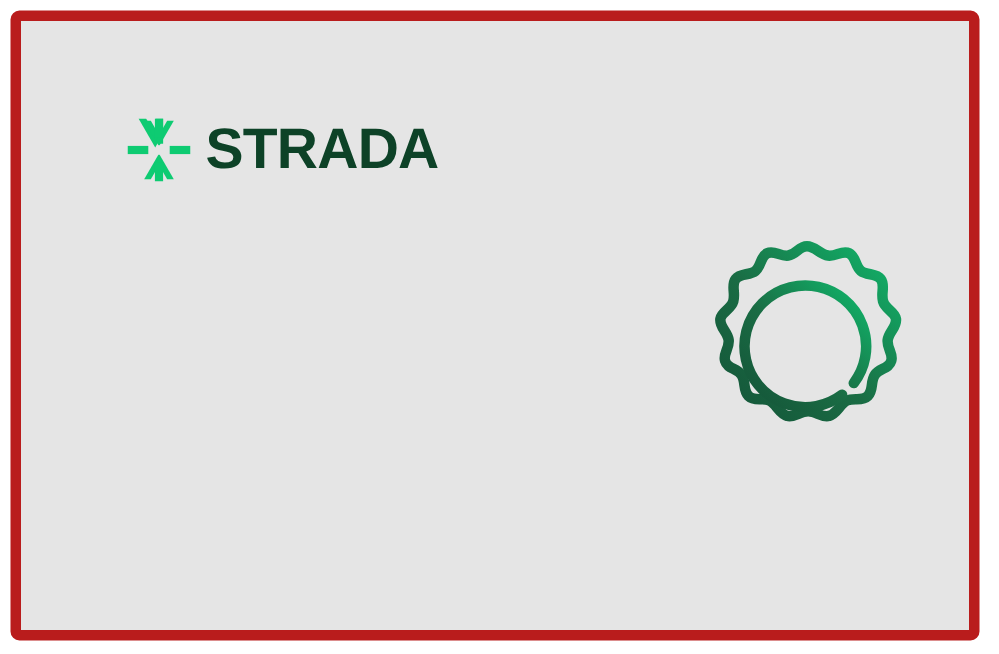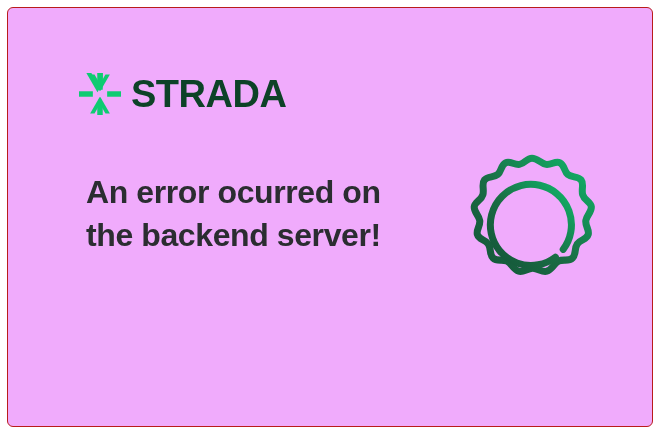--- a/index.html
+++ b/index.html
@@ -24,22 +24,22 @@
   }
 
   
   .card {
     position: absolute;
     left: 7px;
     top: 7px;
     width: 646px;
     height: 420px;
     box-sizing: border-box;
-    background: #f0abfc;
-    border: 1px solid #b91c1c;
+    background: #e5e5e5;
+    border: 7px solid #b91c1c;
     border-radius: 6px;
   }
 
   
   .brand {
     position: absolute;
     left: 71px;
     top: 64px;
     display: flex;
     align-items: center;
@@ -117,21 +117,20 @@
 
             <rect x="43.5" y="0" width="13" height="30"></rect>
             <rect x="43.5" y="70" width="13" height="30"></rect>
           </g>
         </svg>
       </span>
 
       <span class="brand-name">STRADA</span>
     </div>
 
-    <h1 class="headline">An error ocurred on the backend server!</h1>
 
     <div class="gear">
       <svg viewBox="0 0 200 200" xmlns="http://www.w3.org/2000/svg" aria-hidden="true">
         <defs>
           <linearGradient id="gearGrad" x1="0" y1="1" x2="1" y2="0">
             <stop offset="0%" stop-color="#145438"></stop>
             <stop offset="45%" stop-color="#1a6c44"></stop>
             <stop offset="100%" stop-color="#10b86c"></stop>
           </linearGradient>
         </defs>

